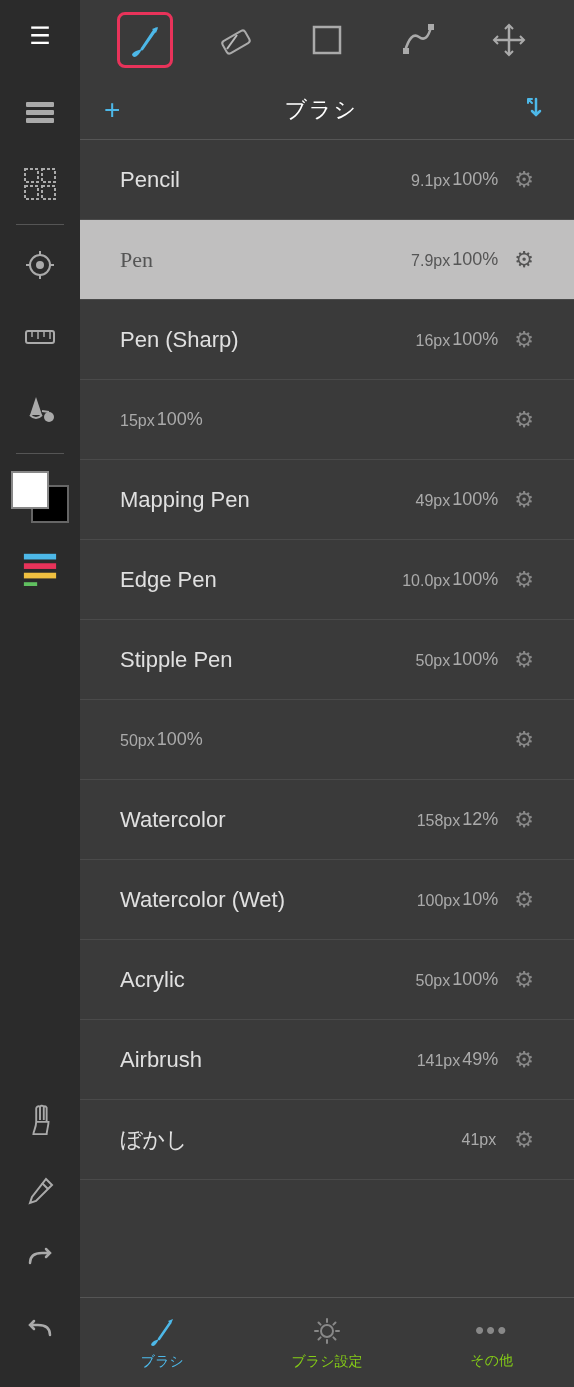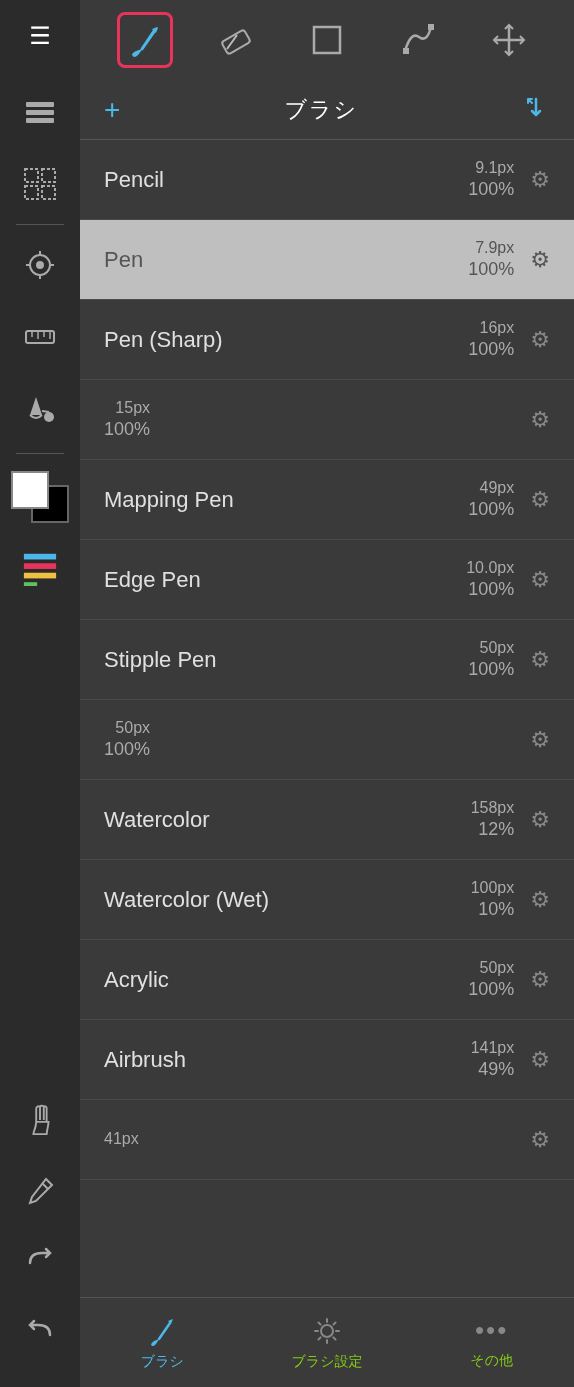--- a/index.html
+++ b/index.html
@@ -148,48 +148,49 @@
       flex: 1;
       overflow-y: auto;
       background: #3a3a3a;
     }
 
     .brush-item {
       height: 80px;
       display: flex;
       align-items: center;
       justify-content: space-between;
-      padding: 0 24px;
+      padding: 0 40px;
       border-bottom: 1px solid #4a4a4a;
       cursor: pointer;
       background: #3a3a3a;
     }
 
     .brush-item.selected {
       background: #c0bfbf;
     }
 
     .brush-item.selected .brush-name {
       color: #555;
+      font-family: Liberation Serif, serif;
     }
 
     .brush-item.selected .brush-size,
     .brush-item.selected .brush-opacity {
       color: #555;
     }
 
     .brush-name {
       font-size: 22px;
       color: #e0e0e0;
       flex: 1;
     }
 
     .brush-info {
       display: flex;
-      flex-direction: column;
+      flex-direction: row;
       align-items: flex-end;
       margin-right: 16px;
       gap: 2px;
     }
 
     .brush-size {
       font-size: 16px;
       color: #aaa;
     }
 
@@ -480,20 +481,21 @@
     </div>
         <div class="brush-item">
       <span class="brush-name">Airbrush</span>
       <div class="brush-info">
         <span class="brush-size">141px</span>
         <span class="brush-opacity">49%</span>
       </div>
       <span class="gear-icon">⚙</span>
     </div>
         <div class="brush-item">
+      <span class="brush-name">ぼかし</span>
       <div class="brush-info">
         <span class="brush-size">41px</span>
         <span class="brush-opacity"></span>
       </div>
       <span class="gear-icon">⚙</span>
     </div>
       </div>
 
   </div>
 

